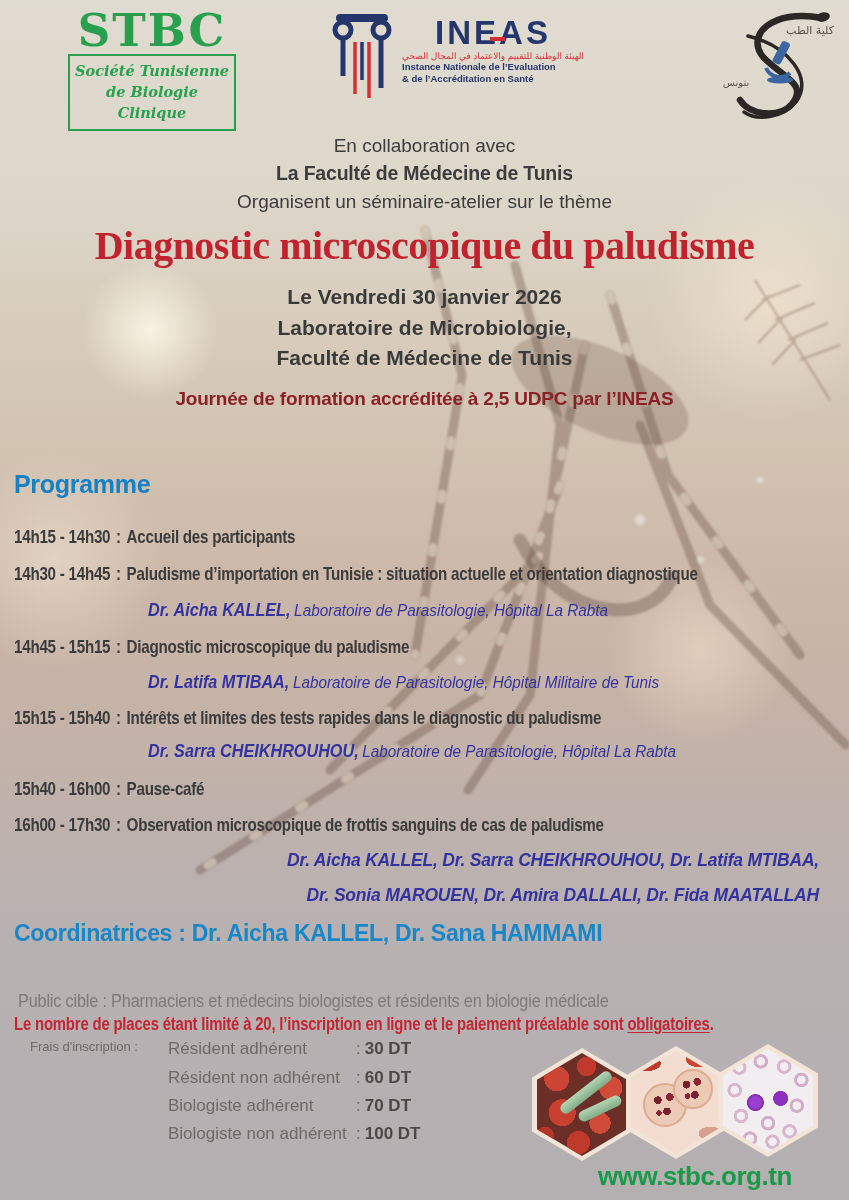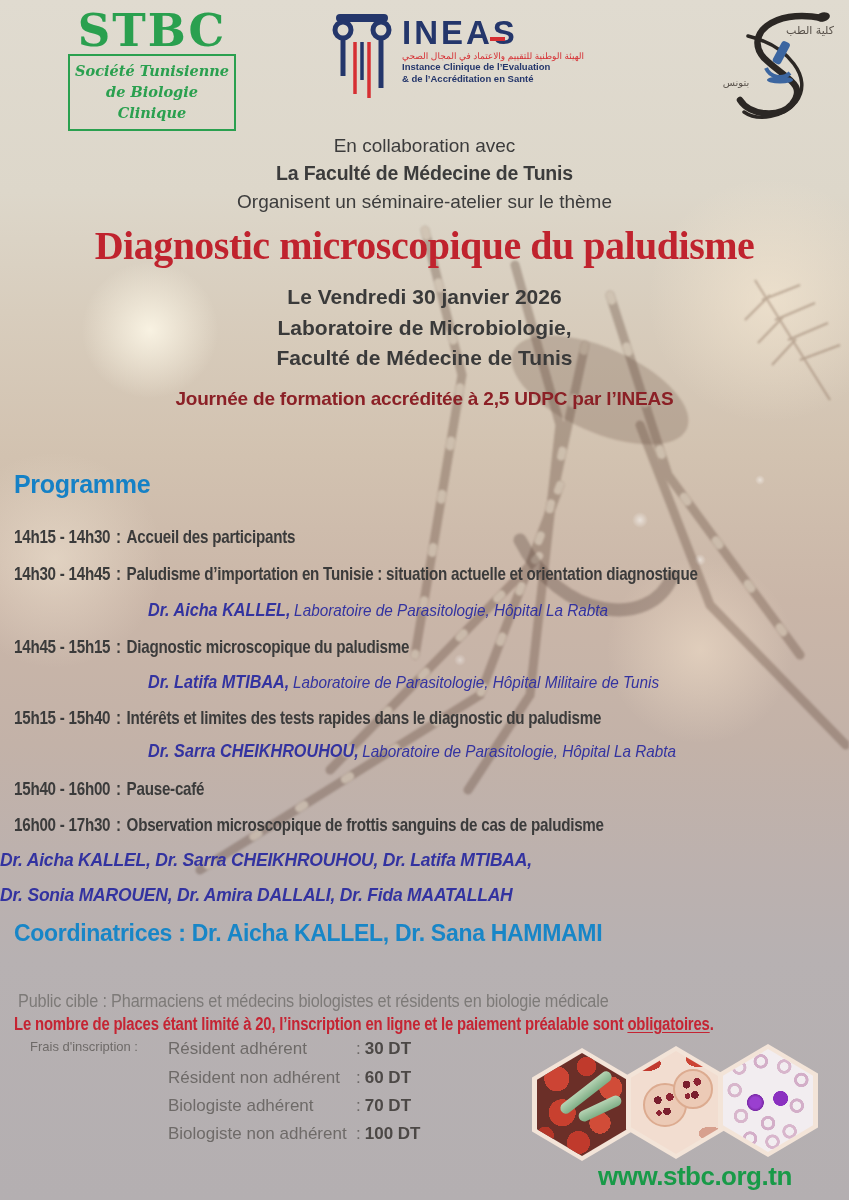--- a/index.html
+++ b/index.html
@@ -24,21 +24,21 @@
   .bg-art{position:absolute;left:0;top:225px;filter:blur(1.3px);pointer-events:none;}
 
   
   .logo-stbc{left:26px;top:10px;width:168px;text-align:center;color:#2aa04f;margin-left:42px;}
   .stbc-acronym{font-family:"DejaVu Serif",serif;font-weight:bold;font-size:45px;line-height:42px;letter-spacing:2px;}
   .stbc-box{margin-top:2px;border:2px solid #2aa04f;padding:4px 4px 6px;}
   .stbc-script{font-family:"DejaVu Serif",serif;font-style:italic;font-weight:bold;font-size:14.5px;line-height:21px;}
 
   .logo-ineas{left:332px;top:10px;display:flex;gap:10px;align-items:flex-start;}
   .ineas-text{position:relative;padding-top:8px;}
-  .ineas-acronym{color:#24366b;font-weight:bold;font-size:33px;line-height:30px;letter-spacing:3px;}
+  .ineas-acronym{color:#24366b;font-weight:bold;font-size:33px;line-height:30px;letter-spacing:3px;text-align:center;}
   .ineas-abar{position:absolute;left:88px;top:27px;width:15px;height:4px;background:#d62f33;}
   .ineas-ar{color:#d62f33;font-size:9px;direction:rtl;margin-top:3px;}
   .ineas-line{color:#24366b;font-size:9.5px;font-weight:bold;line-height:12px;}
 
   .logo-fmt{left:692px;top:2px;}
 
   
   .h-bold{font-weight:bold;font-size:19.5px;letter-spacing:-0.2px;color:#3c3c3c;}
   .h-reg{font-size:19px;color:#3c3c3c;}
   .title{font-family:"Liberation Serif",serif;font-weight:bold;font-size:40px;color:#c0232e;letter-spacing:-0.5px;}
@@ -46,21 +46,21 @@
   .accred{font-weight:bold;font-size:19px;letter-spacing:-0.2px;color:#8b2026;}
 
   
   .prog-h{left:14px;font-weight:bold;font-size:25px;color:#1581c6;letter-spacing:-0.3px;}
   .prog-line{left:14px;font-weight:bold;font-size:18.5px;color:#3b3b3b;letter-spacing:-0.3px;white-space:nowrap;
              transform:scaleX(0.82);transform-origin:0 50%;}
   .psep{margin:0 7px;}
   .speaker-line{left:148px;font-style:italic;font-size:17px;color:#3333a0;white-space:nowrap;
                 transform:scaleX(0.9);transform-origin:0 50%;}
   .spk-name{font-weight:bold;font-size:18px;margin-right:4px;}
-  .team-line{left:0;right:30px;text-align:left;font-style:italic;font-weight:bold;font-size:17.5px;color:#3333a0;
+  .team-line{left:0;right:30px;text-align:right;font-style:italic;font-weight:bold;font-size:17.5px;color:#3333a0;
              letter-spacing:-0.2px;}
   .coord{left:14px;font-weight:bold;font-size:23px;color:#1886c7;letter-spacing:-0.3px;}
 
   
   .audience{left:18px;font-size:17.5px;color:#7d7a78;letter-spacing:-0.2px;white-space:nowrap;
             transform:scaleX(0.93);transform-origin:0 50%;}
   .notice{left:14px;font-weight:bold;font-size:17.5px;color:#c52433;letter-spacing:-0.2px;white-space:nowrap;
           transform:scaleX(0.85);transform-origin:0 50%;}
   .notice u{text-underline-offset:2px;}
   .fees-label{left:30px;font-size:13px;color:#6e6a68;}
@@ -156,21 +156,21 @@
       <line x1="11" y1="28" x2="11" y2="66" stroke="#24366b" stroke-width="5"></line>
       <line x1="49" y1="28" x2="49" y2="78" stroke="#24366b" stroke-width="5"></line>
       <line x1="23" y1="32" x2="23" y2="84" stroke="#d62f33" stroke-width="3.5"></line>
       <line x1="30" y1="32" x2="30" y2="70" stroke="#24366b" stroke-width="3.5"></line>
       <line x1="37" y1="32" x2="37" y2="88" stroke="#d62f33" stroke-width="3.5"></line>
     </svg>
     <div class="ineas-text">
       <div class="ineas-acronym">INEAS</div>
       <span class="ineas-abar"></span>
       <div class="ineas-ar">الهيئة الوطنية للتقييم والاعتماد في المجال الصحي</div>
-      <div class="ineas-line">Instance Clinique de l’Evaluation</div>
+      <div class="ineas-line">Instance Nationale de l’Evaluation</div>
       <div class="ineas-line">&amp; de l’Accréditation en Santé</div>
     </div>
   </div>
 
   <div class="abs logo-fmt">
     <svg width="150" height="118" viewBox="0 0 150 118">
       <path d="M130 16 C80 6 52 34 72 56 C92 76 116 82 100 102 C88 116 58 114 48 98" fill="none" stroke="#2b2724" stroke-width="6.5" stroke-linecap="round"></path>
       <path d="M56 34 C96 44 122 76 104 100 C92 115 66 120 52 110" fill="none" stroke="#2b2724" stroke-width="3.5" stroke-linecap="round"></path>
       <ellipse cx="131" cy="15" rx="7" ry="4.5" transform="rotate(-12 131 15)" fill="#2b2724"></ellipse>
       <g transform="translate(86,58)">

